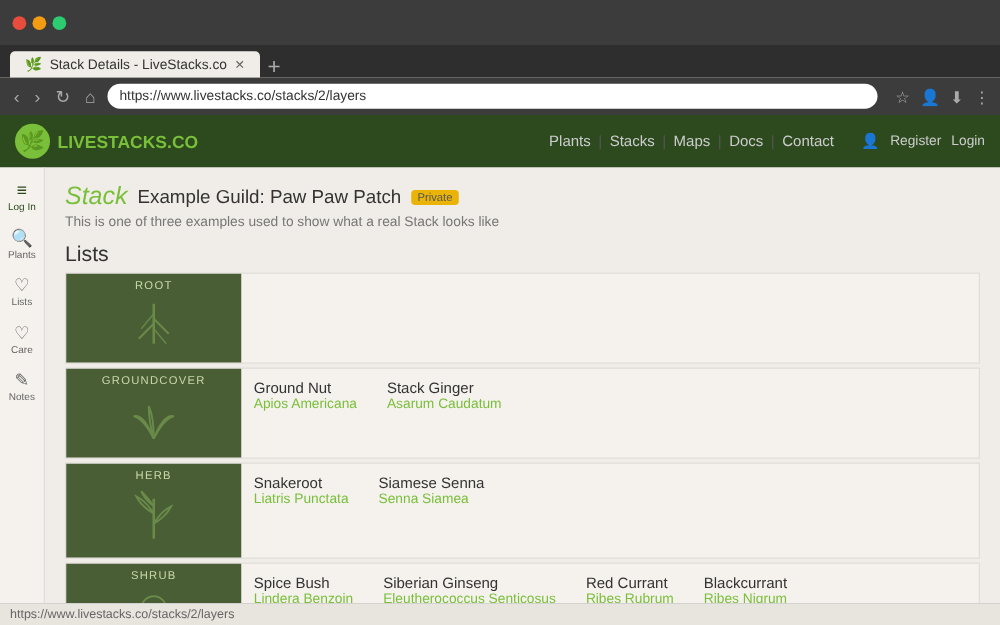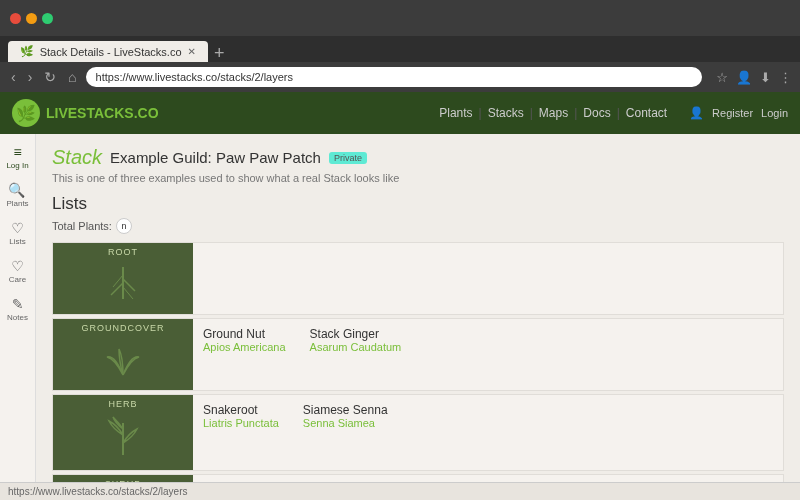--- a/index.html
+++ b/index.html
@@ -42,21 +42,21 @@
     .sidebar-item-active .sidebar-icon, .sidebar-item-active .sidebar-label { color: #2d4a1e; }
 
     
     .main-content { flex: 1; overflow-y: auto; padding: 12px 16px; background: #f0ede8; }
 
     
     .stack-header { margin-bottom: 6px; }
     .stack-title { display: flex; align-items: center; gap: 8px; margin-bottom: 3px; }
     .stack-word { font-size: 20px; color: #7abf3a; font-style: italic; }
     .stack-name { font-size: 15px; color: #333; }
-    .private-badge { background: #5eead4; color: #555; font-size: 9px; padding: 1px 5px; border-radius: 3px; }
+    .private-badge { background: #eab308; color: #555; font-size: 9px; padding: 1px 5px; border-radius: 3px; }
     .stack-desc { font-size: 11px; color: #777; }
 
     
     .layers-title { font-size: 17px; color: #333; margin: 10px 0 4px; }
     .total-plants { font-size: 11px; color: #555; margin-bottom: 8px; display: flex; align-items: center; gap: 4px; }
     .plant-count-badge { background: #fff; border: 1px solid #ccc; border-radius: 50%; width: 16px; height: 16px; display: flex; align-items: center; justify-content: center; font-size: 9px; color: #333; }
 
     
     .layer-row { display: flex; align-items: stretch; margin-bottom: 3px; background: #f5f2ee; border: 1px solid #e0ddd8; }
     .layer-label-cell { width: 140px; min-height: 60px; background: #4a5e36; display: flex; flex-direction: column; align-items: center; justify-content: flex-end; padding: 6px 4px 4px; flex-shrink: 0; position: relative; }
@@ -158,26 +158,20 @@
       <div class="stack-title">
         <span class="stack-word">Stack</span>
         <span class="stack-name">Example Guild: Paw Paw Patch</span>
         <span class="private-badge">Private</span>
       </div>
       <div class="stack-desc">This is one of three examples used to show what a real Stack looks like</div>
     </div>
 
     <div>
       <div class="layers-title">Lists</div>
-      <div class="total-plants">
-        <span>Total Plants:</span>
-        <div class="plant-count-badge">
-          <span>n</span>
-        </div>
-      </div>
 
       <div id="layers-container">
           <div class="layer-row">
       <div class="layer-label-cell">
         <span class="layer-label-text">ROOT</span>
         <div class="layer-plant-icon"><svg width="48" height="40" viewBox="0 0 48 40">
                   <g fill="#3a4e28" stroke="#6a8a4a" stroke-width="0.5">
                     <line x1="24" y1="4" x2="24" y2="36" stroke-width="2"></line>
                     <line x1="24" y1="20" x2="12" y2="32" stroke-width="1.5"></line>
                     <line x1="24" y1="16" x2="36" y2="28" stroke-width="1.5"></line>

